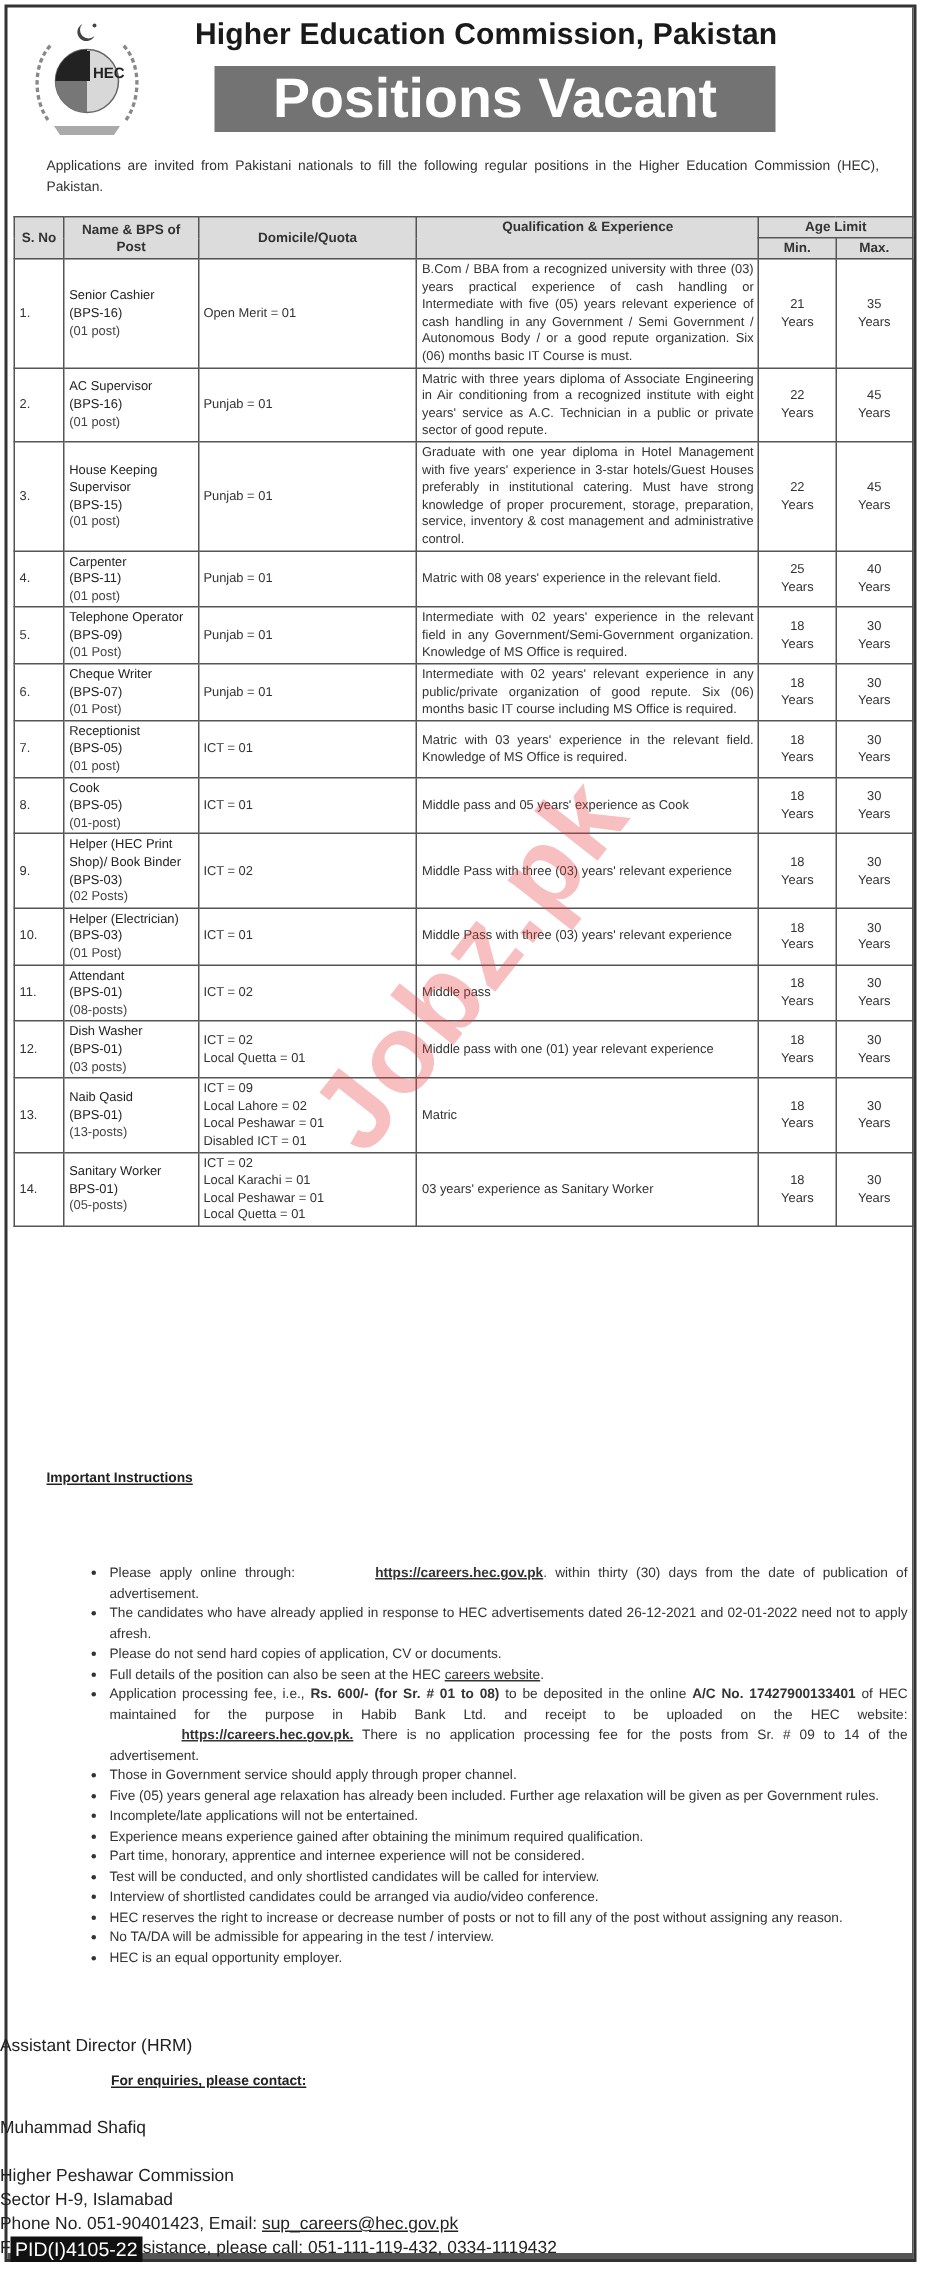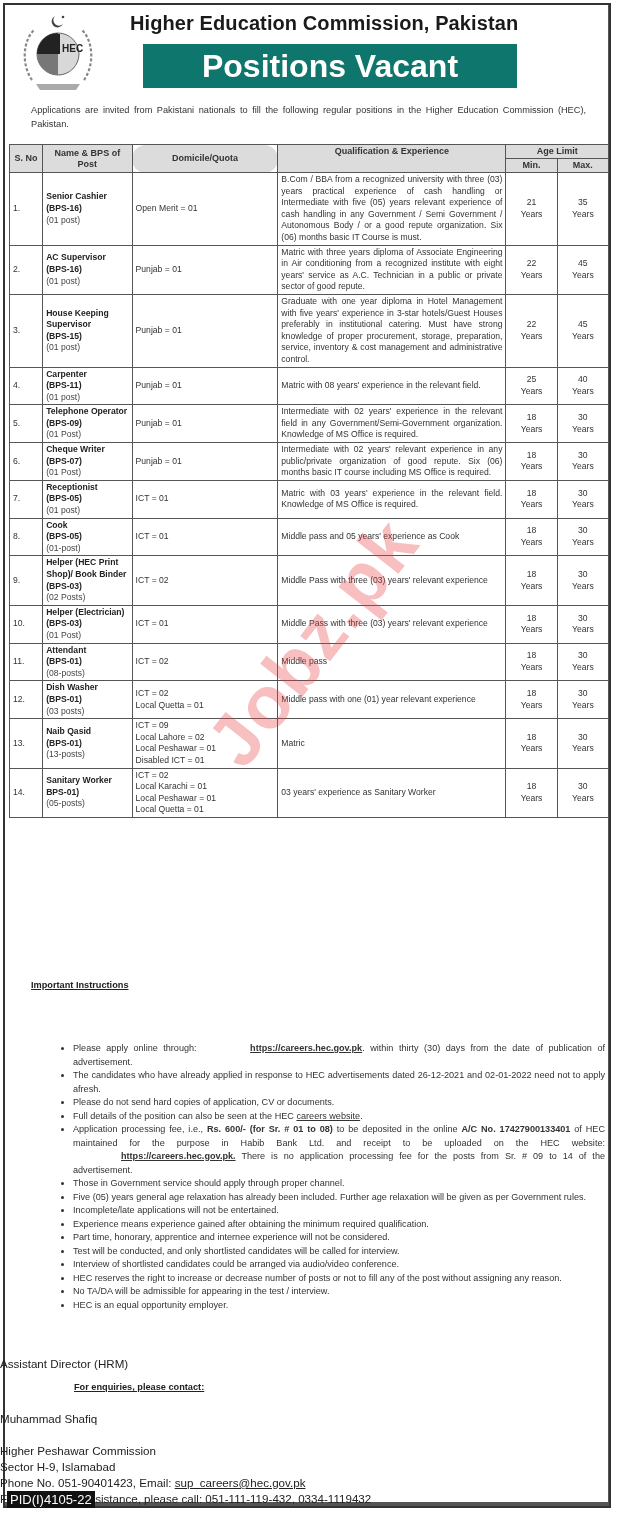--- a/index.html
+++ b/index.html
@@ -6,37 +6,37 @@
   body { width: 618px; height: 1515px; position: relative; overflow: hidden;
          font-family: "Liberation Sans", "DejaVu Sans", sans-serif; color: #222; }
   .frame { position: absolute; left: 3px; top: 3px; width: 608px; height: 1505px;
            border: 2px solid #333; box-sizing: border-box; }
   .frame-inner { position: absolute; left: 0; top: 0; right: 0; bottom: 0; border-right: 1px solid #555; }
   .bottom-bar { position: absolute; left: 0; right: 0; bottom: 0; height: 4px; background: #555; }
 
   
   .logo { position: absolute; left: 18px; top: 12px; width: 80px; height: 82px; }
   .org-title { position: absolute; left: 118px; top: 12px; font-size: 20px; font-weight: bold; color: #1a1a1a; letter-spacing: 0.1px; margin-left: 12px; }
-  .banner { position: absolute; left: 143px; top: 44px; width: 374px; height: 44px; background: #0f766e;
-            color: #fff; font-size: 32px; font-weight: bold; text-align: center; line-height: 44px; }
+  .banner { position: absolute; left: 143px; top: 44px; width: 374px; height: 44px; background: #737373;
+            color: #fff; font-size: 37px; font-weight: bold; text-align: center; line-height: 44px; }
   .intro { position: absolute; left: 31px; top: 103px; width: 555px; font-size: 9.2px; line-height: 14px; color: #333;
            text-align: justify; }
 
   
   table.jobs { position: absolute; left: 9px; top: 144px; width: 600px; border-collapse: collapse; font-size: 8.6px; color: #333; }
   table.jobs th, table.jobs td { border: 1px solid #555; padding: 1px 3px; vertical-align: middle; }
   table.jobs th { background: #dcdcdc; font-weight: bold; text-align: center; font-size: 9px; line-height: 11px; }
   table.jobs td { line-height: 11.6px; }
   .c-sno { width: 26px; }
   .c-name { width: 82px; }
-  .c-dom { width: 138px; border-radius: 14px; }
+  .c-dom { width: 138px; }
   .c-qual { width: 220px; text-align: justify; }
   .c-min { width: 44px; text-align: center; }
   .c-max { width: 44px; text-align: center; }
-  .post-name { font-weight: bold; color: #222; }
+  .post-name { font-weight: normal; color: #222; }
   .post-count { color: #444; }
   .dom-line { display: block; }
 
   
   .instr-title { position: absolute; left: 31px; top: 980px; font-size: 9.2px; font-weight: bold; text-decoration: underline; color: #222; }
   ul.instr { position: absolute; left: 49px; top: 1042px; width: 532px; margin: 0; padding: 0 0 0 24px; font-size: 9.1px; line-height: 13.5px; color: #333; }
   ul.instr li { text-align: justify; margin: 0; padding: 0; }
   .u { text-decoration: underline; }
   .b { font-weight: bold; }
   .bu { font-weight: bold; text-decoration: underline; padding-left: 48px; }

